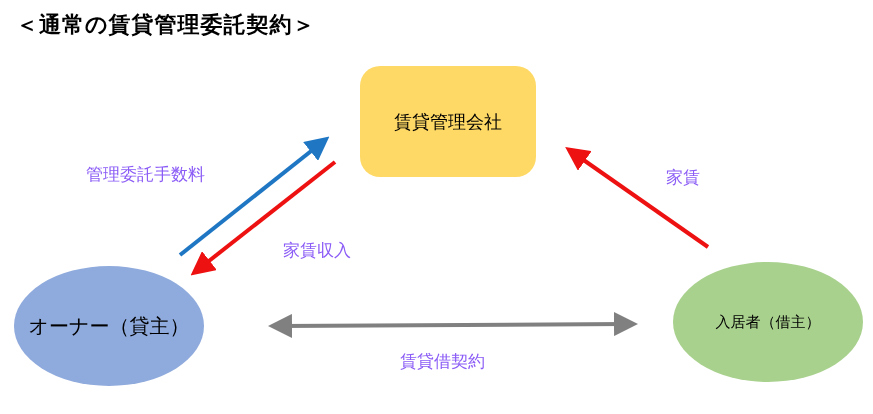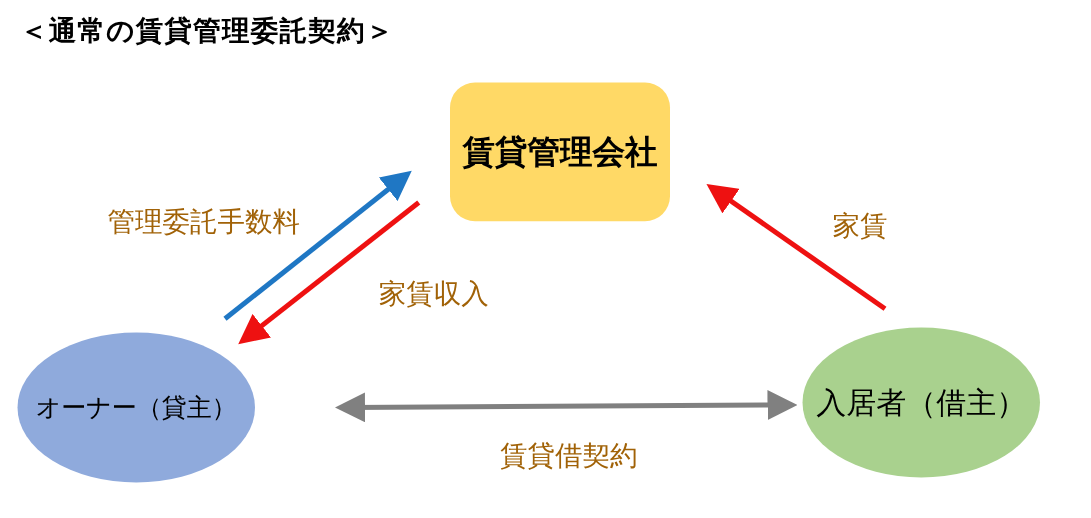--- a/index.html
+++ b/index.html
@@ -27,22 +27,22 @@
     svg.canvas {
       position: absolute;
       left: 0;
       top: 0;
     }
     .node {
       position: absolute;
       display: flex;
       align-items: center;
       justify-content: center;
-      font-size: 26px;
-      font-weight: bold;
+      font-size: 18px;
+      font-weight: normal;
       white-space: nowrap;
     }
     .company {
       left: 360px;
       top: 66px;
       width: 176px;
       height: 111px;
       background: #ffd966;
       border-radius: 20px;
     }
@@ -51,37 +51,37 @@
       top: 266px;
       width: 190px;
       height: 120px;
       background: #8faadc;
       border-radius: 50%;
       font-weight: normal;
       font-size: 20px;
       align-items: center;
     }
     .tenant {
-      left: 642px;
+      left: 673px;
       top: 262px;
       width: 190px;
       height: 120px;
       background: #a9d18e;
       border-radius: 50%;
       font-weight: normal;
-      font-size: 24px;
+      font-size: 15px;
     }
     .label {
       position: absolute;
-      font-size: 22px;
+      font-size: 17px;
       white-space: nowrap;
-      color: #a16207;
+      color: #8b5cf6;
     }
     .lbl-fee { left: 86px; top: 163px; }
-    .lbl-rent-income { left: 283px; top: 220px; margin-left: 20px; }
+    .lbl-rent-income { left: 283px; top: 239px; }
     .lbl-rent { left: 666px; top: 166px; }
     .lbl-lease { left: 400px; top: 350px; font-family: Liberation Mono, monospace; }
   </style>
 </head>
 <body>
 
 <div class="title">＜通常の賃貸管理委託契約＞</div>
 
 <svg class="canvas" width="873" height="414" viewBox="0 0 873 414">
   <defs>

